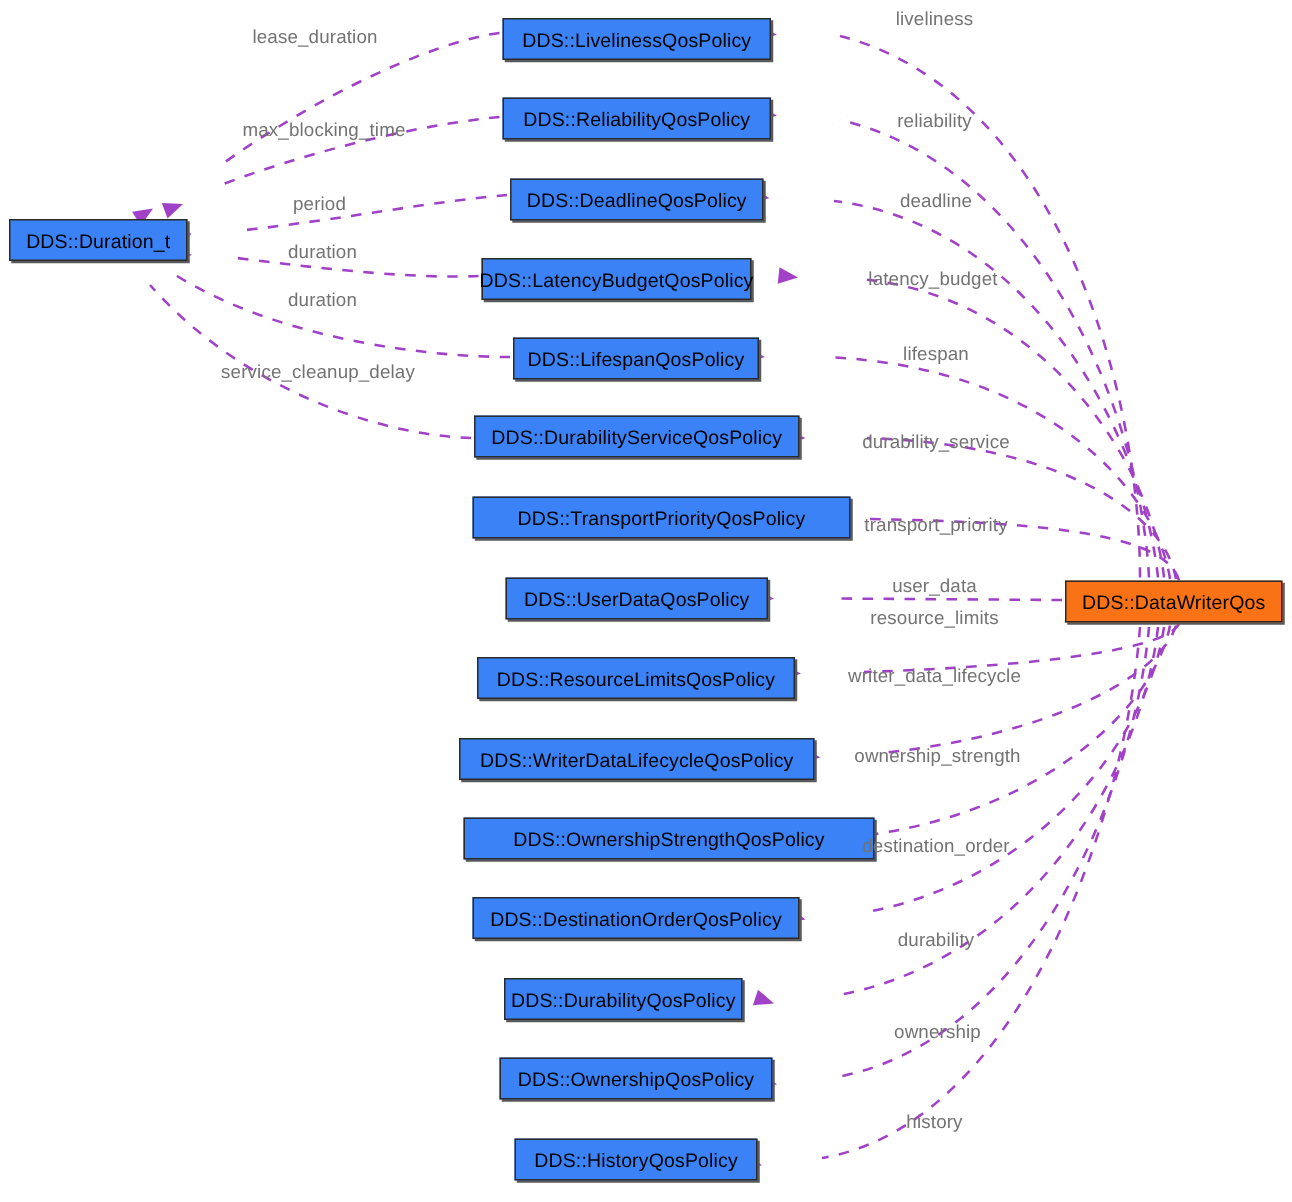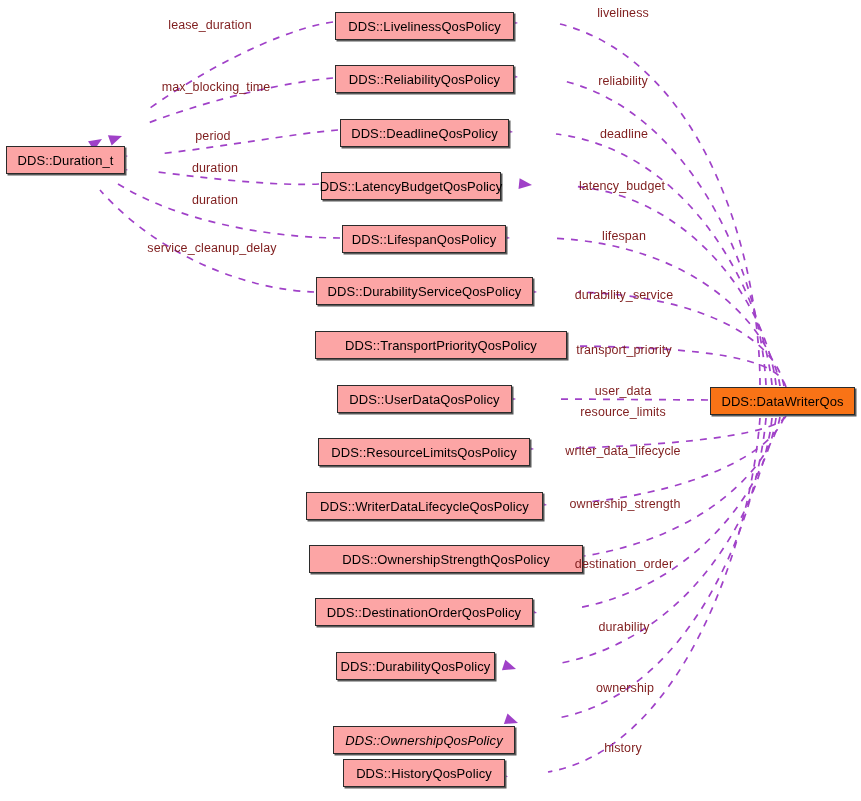--- a/index.html
+++ b/index.html
@@ -22,38 +22,38 @@
     left: 0;
     top: 0;
     width: 861px;
     height: 801px;
     pointer-events: none;
   }
   .node {
     position: absolute;
     box-sizing: border-box;
     border: 1px solid #2b2b2b;
-    background: #fca5a5;
+    background: #3b82f6;
     color: #000000;
     font-size: 13px;
     line-height: 1;
     display: flex;
     align-items: center;
     justify-content: center;
     white-space: nowrap;
     box-shadow: 1.5px 1.5px 0 0 #5a5a5a;
     letter-spacing: 0.1px;
   }
   .node.highlight {
     background: #f97316;
   }
   .edge-label {
     position: absolute;
     font-size: 12.5px;
-    color: #7f1d1d;
+    color: #737373;
     line-height: 1;
     white-space: nowrap;
     transform: translate(-50%, -50%);
     letter-spacing: 0.1px;
   }
 </style>
 </head>
 <body>
 
 <div id="diagram-root">
@@ -153,21 +153,21 @@
       <div class="node" style="left: 321px; top: 172px; width: 180px; height: 28px;">DDS::LatencyBudgetQosPolicy</div>
       <div class="node" style="left: 342px; top: 225px; width: 164px; height: 28px;">DDS::LifespanQosPolicy</div>
       <div class="node" style="left: 316px; top: 277px; width: 217px; height: 28px;">DDS::DurabilityServiceQosPolicy</div>
       <div class="node" style="left: 315px; top: 331px; width: 252px; height: 28px;">DDS::TransportPriorityQosPolicy</div>
       <div class="node" style="left: 337px; top: 385px; width: 175px; height: 28px;">DDS::UserDataQosPolicy</div>
       <div class="node" style="left: 318px; top: 438px; width: 212px; height: 28px;">DDS::ResourceLimitsQosPolicy</div>
       <div class="node" style="left: 306px; top: 492px; width: 237px; height: 28px;">DDS::WriterDataLifecycleQosPolicy</div>
       <div class="node" style="left: 309px; top: 545px; width: 274px; height: 28px;">DDS::OwnershipStrengthQosPolicy</div>
       <div class="node" style="left: 315px; top: 598px; width: 218px; height: 28px;">DDS::DestinationOrderQosPolicy</div>
       <div class="node" style="left: 336px; top: 652px; width: 159px; height: 28px;">DDS::DurabilityQosPolicy</div>
-      <div class="node" style="left: 333px; top: 726px; width: 182px; height: 28px; font-style: italic;">DDS::OwnershipQosPolicy</div>
+      <div class="node" style="left: 333px; top: 705px; width: 182px; height: 28px;">DDS::OwnershipQosPolicy</div>
       <div class="node" style="left: 343px; top: 759px; width: 162px; height: 28px;">DDS::HistoryQosPolicy</div>
       <div class="node highlight" style="left: 710px; top: 387px; width: 145px; height: 28px;">DDS::DataWriterQos</div>
     </div>
   <div id="label-layer">
       <div class="edge-label" style="left: 210px; top: 25px;">lease_duration</div>
       <div class="edge-label" style="left: 216px; top: 87px;">max_blocking_time</div>
       <div class="edge-label" style="left: 213px; top: 136px;">period</div>
       <div class="edge-label" style="left: 215px; top: 168px;">duration</div>
       <div class="edge-label" style="left: 215px; top: 200px;">duration</div>
       <div class="edge-label" style="left: 212px; top: 248px;">service_cleanup_delay</div>

